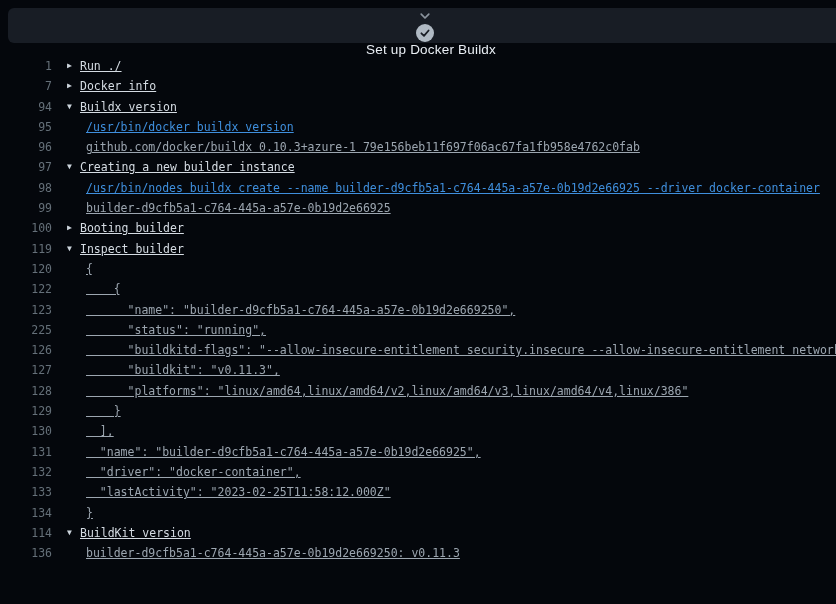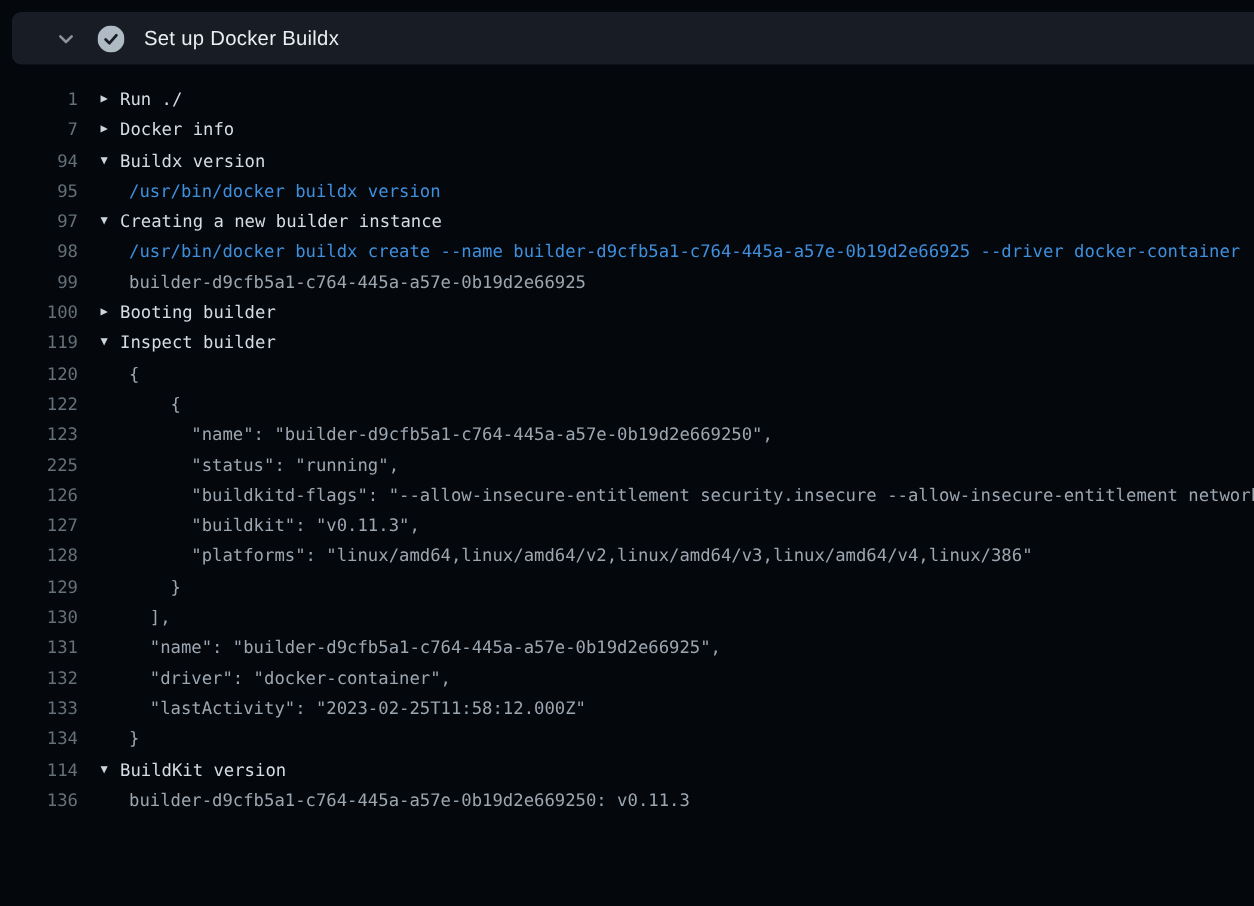--- a/index.html
+++ b/index.html
@@ -5,22 +5,23 @@
   html,body{margin:0;padding:0;}
   body{
     width:836px;height:604px;overflow:hidden;position:relative;
     background:#04070c;
     font-family:"DejaVu Sans Mono",monospace;
   }
   
   .step-header{
     position:absolute;top:8px;left:8px;right:0;height:35px;
     background:#181d25;border-radius:6px 0 0 6px;
-    display:flex;align-items:center;padding-left:28px;box-sizing:border-box;
+    display:flex;align-items:center;padding-left:18px;box-sizing:border-box;
     cursor:pointer;
+    flex-direction:column;
   }
   .chevron{flex:none;width:16px;height:16px;margin-right:13px;display:block;}
   .status-circle{flex:none;width:18px;height:18px;margin-right:13px;display:block;}
   .step-title{
     font-family:"Liberation Sans",sans-serif;font-size:13.5px;font-weight:500;
     color:#e9eef4;letter-spacing:.2px;
   }
   
   .log{
     position:absolute;top:43px;left:0;right:0;bottom:0;
@@ -28,21 +29,21 @@
     font-size:11.5px;
   }
   .row{display:flex;height:20.3px;line-height:20.3px;white-space:pre;}
   .num{
     flex:0 0 52px;text-align:right;color:#657079;cursor:pointer;
   }
   .arrow{
     flex:none;width:13px;margin-left:15px;display:inline-block;
     font-size:8px;color:#ccd4dc;
   }
-  .txt{flex:none;white-space:pre;}
+  .txt{flex:none;white-space:pre;text-decoration:underline;}
   .row.group .txt{color:#d5dce3;cursor:pointer;}
   .row.output .txt{margin-left:34px;color:#9ca6b0;}
   .row.command .txt{margin-left:34px;color:#3f8fdd;}
 </style>
 </head>
 <body>
 
 <div class="step-header">
   <svg class="chevron" viewBox="0 0 16 16">
     <path d="M4.2 6.2 L8 10 L11.8 6.2" fill="none" stroke="#8b949e" stroke-width="1.7" stroke-linecap="round" stroke-linejoin="round"></path>
@@ -52,22 +53,23 @@
     <path d="M5.4 9.3 L8 11.8 L12.6 6.5" fill="none" stroke="#181d25" stroke-width="1.8" stroke-linecap="round" stroke-linejoin="round"></path>
   </svg>
   <span class="step-title">Set up Docker Buildx</span>
 </div>
 
 <div class="log" id="log">
     <div class="row group"><span class="num">1</span><span class="arrow">▶</span><span class="txt">Run ./</span></div>
     <div class="row group"><span class="num">7</span><span class="arrow">▶</span><span class="txt">Docker info</span></div>
     <div class="row group"><span class="num">94</span><span class="arrow">▼</span><span class="txt">Buildx version</span></div>
     <div class="row command"><span class="num">95</span><span class="txt">/usr/bin/docker buildx version</span></div>
+    <div class="row output"><span class="num">96</span><span class="txt">github.com/docker/buildx 0.10.3+azure-1 79e156beb11f697f06ac67fa1fb958e4762c0fab</span></div>
     <div class="row group"><span class="num">97</span><span class="arrow">▼</span><span class="txt">Creating a new builder instance</span></div>
-    <div class="row command"><span class="num">98</span><span class="txt">/usr/bin/docker buildx create --name builder-d9cfb5a1-c764-445a-a57e-0b19d2e66925 --driver docker-container</span></div>
+    <div class="row command"><span class="num">98</span><span class="txt">/usr/bin/nodes buildx create --name builder-d9cfb5a1-c764-445a-a57e-0b19d2e66925 --driver docker-container</span></div>
     <div class="row output"><span class="num">99</span><span class="txt">builder-d9cfb5a1-c764-445a-a57e-0b19d2e66925</span></div>
     <div class="row group"><span class="num">100</span><span class="arrow">▶</span><span class="txt">Booting builder</span></div>
     <div class="row group"><span class="num">119</span><span class="arrow">▼</span><span class="txt">Inspect builder</span></div>
     <div class="row output"><span class="num">120</span><span class="txt">{</span></div>
     <div class="row output"><span class="num">122</span><span class="txt">    {</span></div>
     <div class="row output"><span class="num">123</span><span class="txt">      "name": "builder-d9cfb5a1-c764-445a-a57e-0b19d2e669250",</span></div>
     <div class="row output"><span class="num">225</span><span class="txt">      "status": "running",</span></div>
     <div class="row output"><span class="num">126</span><span class="txt">      "buildkitd-flags": "--allow-insecure-entitlement security.insecure --allow-insecure-entitlement network.host",</span></div>
     <div class="row output"><span class="num">127</span><span class="txt">      "buildkit": "v0.11.3",</span></div>
     <div class="row output"><span class="num">128</span><span class="txt">      "platforms": "linux/amd64,linux/amd64/v2,linux/amd64/v3,linux/amd64/v4,linux/386"</span></div>

